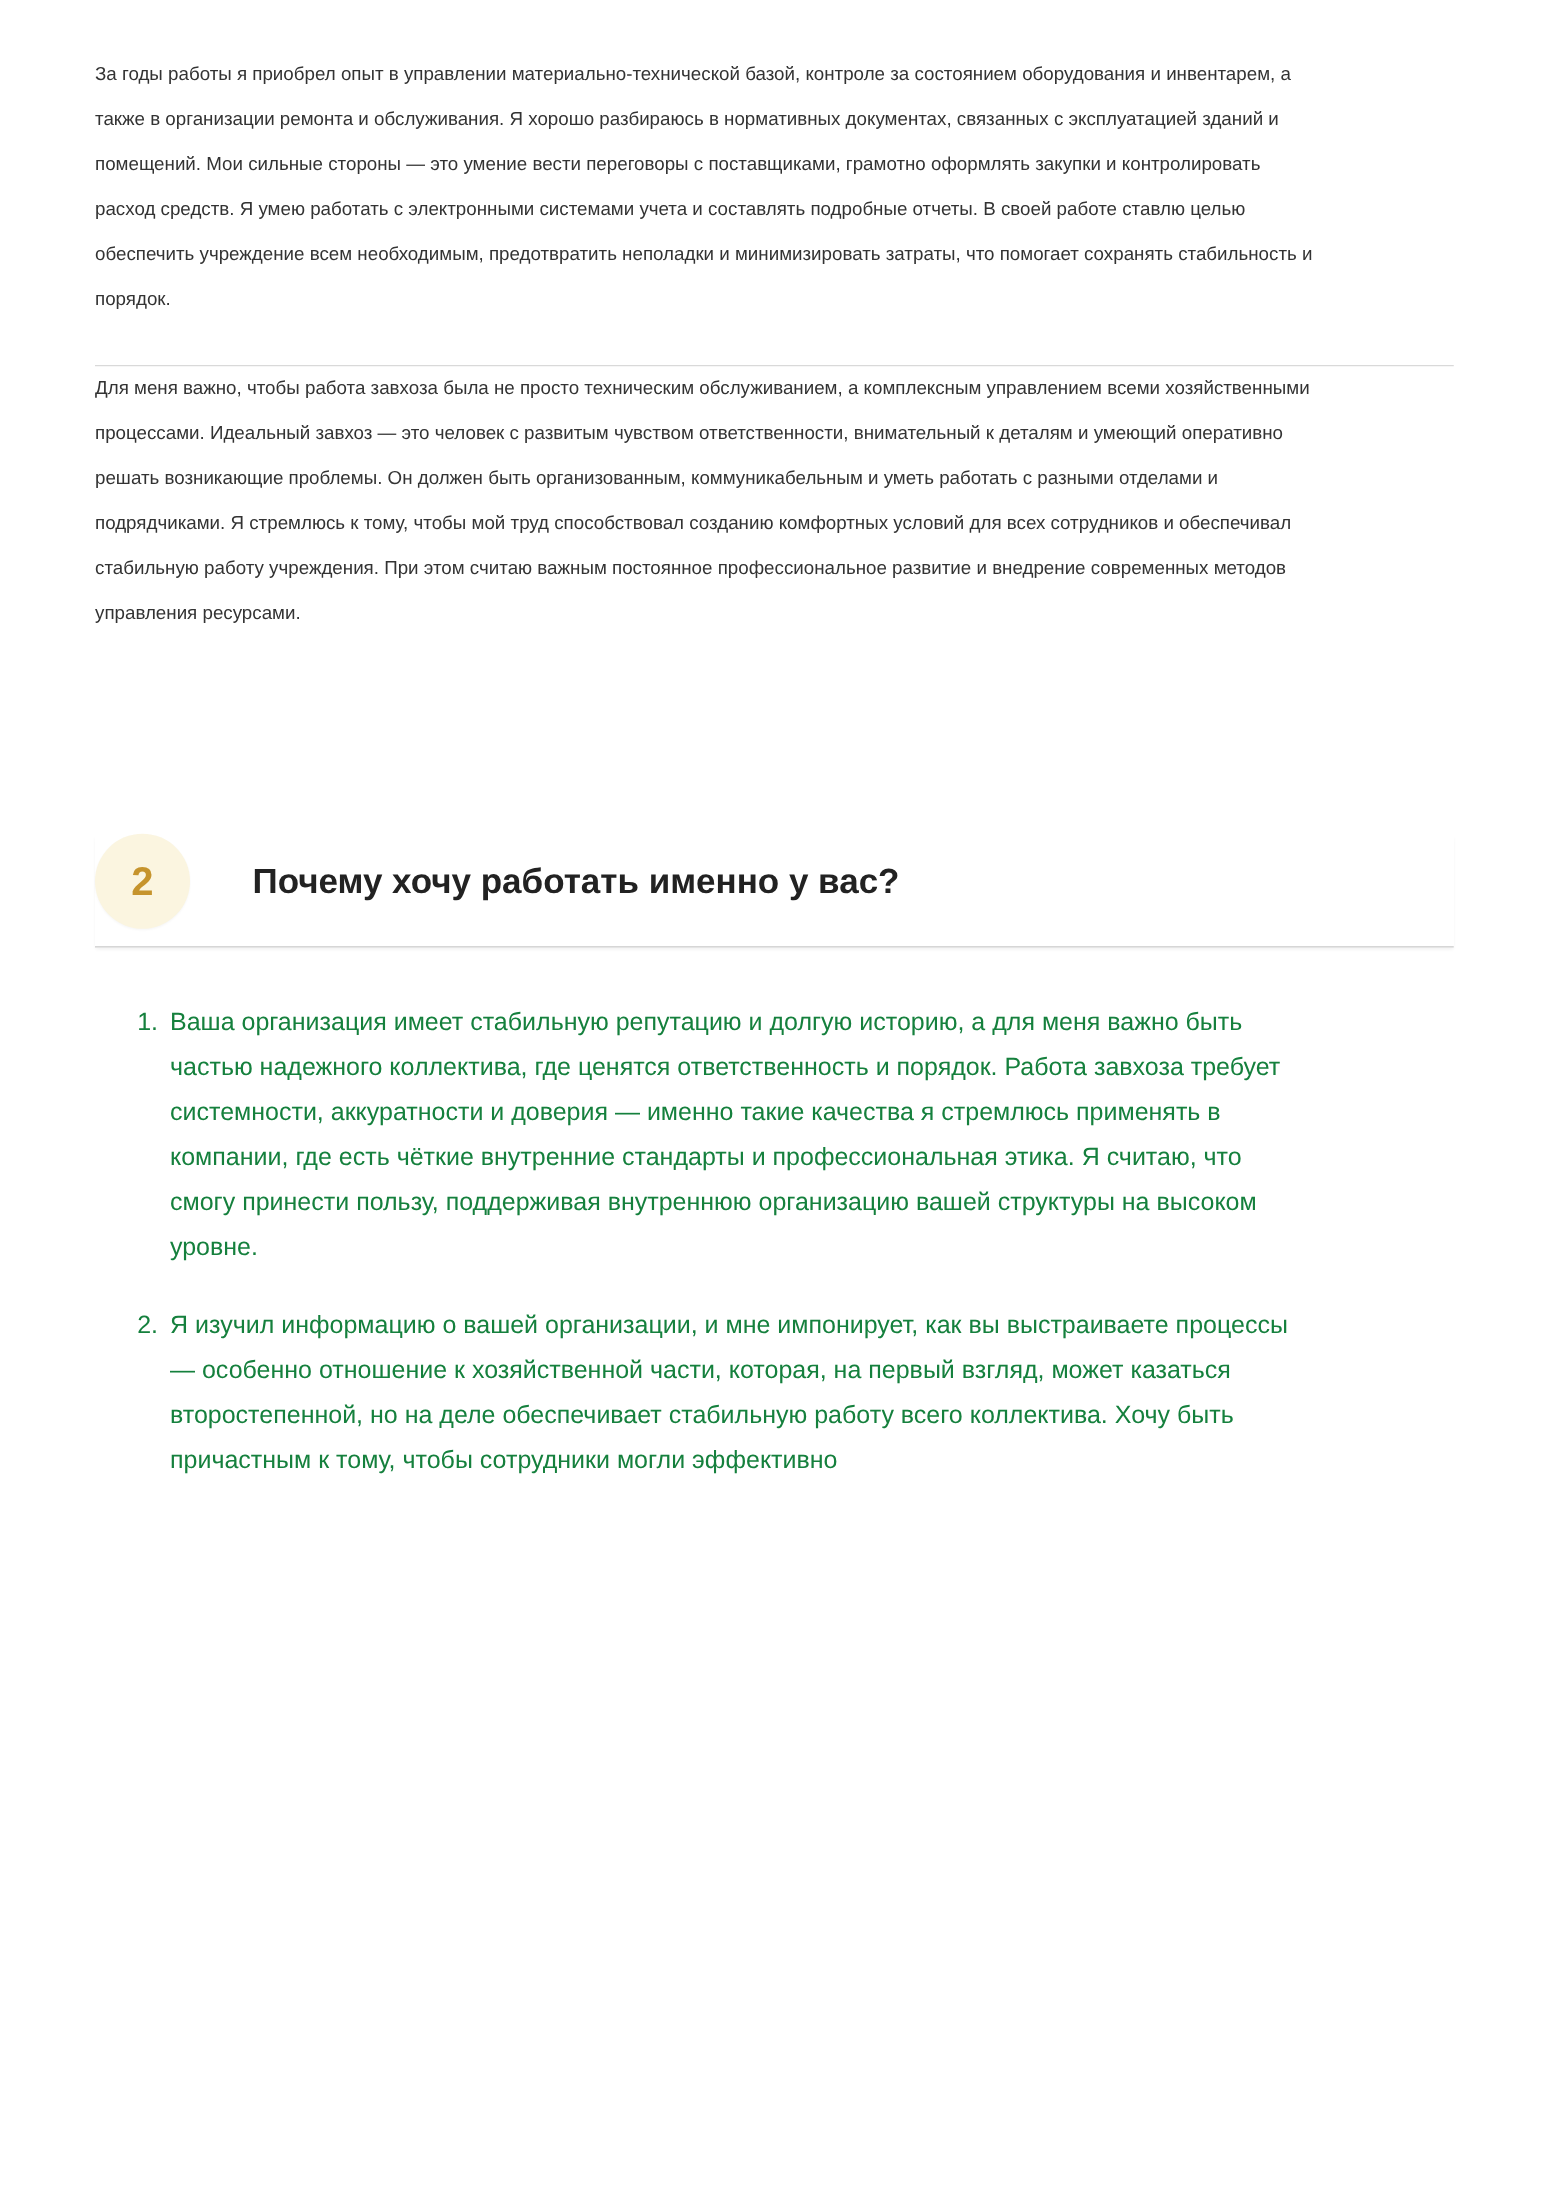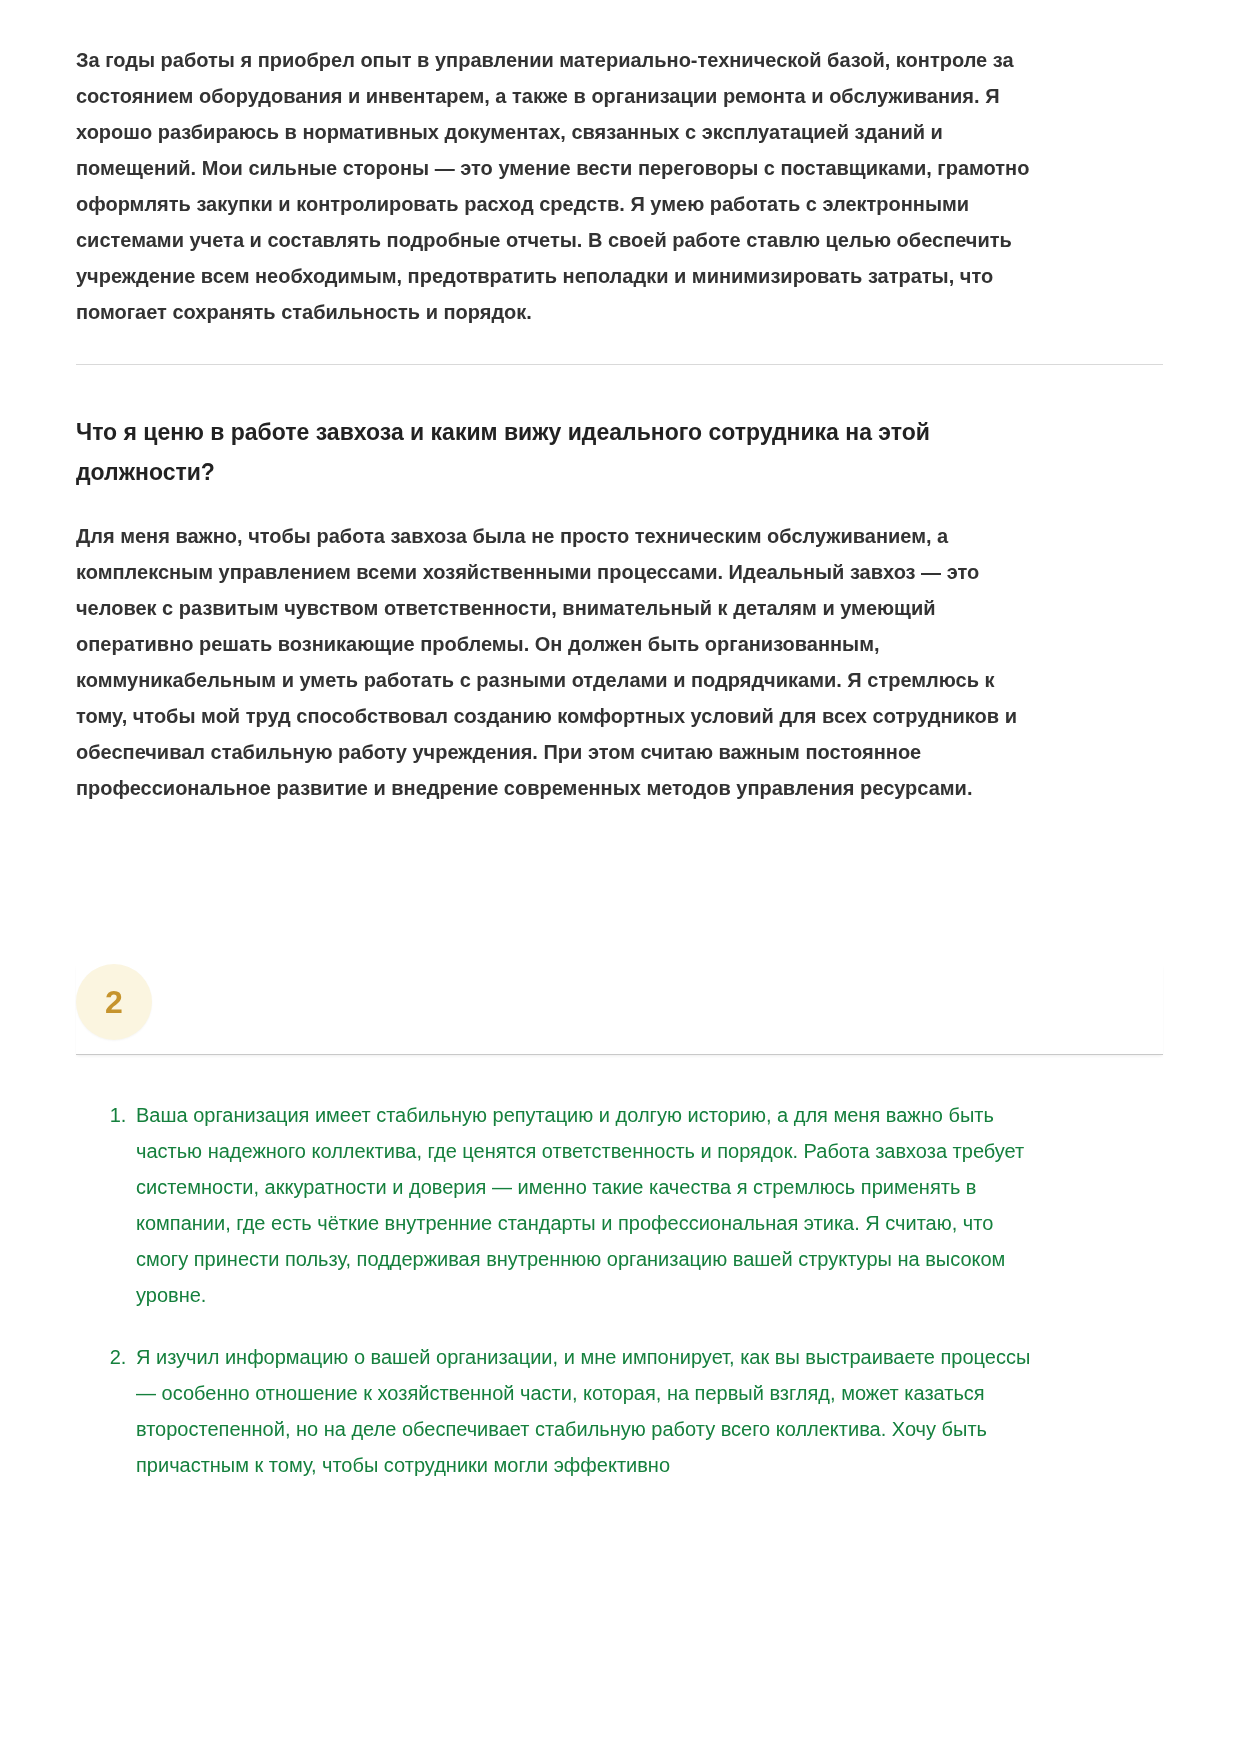--- a/index.html
+++ b/index.html
@@ -14,26 +14,25 @@
     color: #333333;
     overflow: hidden;
   }
   .page {
     box-sizing: border-box;
     width: 1239px;
     height: 1753px;
     padding: 42px 76px 0 76px;
   }
   .para {
-    font-size: 20px;
+    font-size: 15px;
     line-height: 36px;
     margin: 0;
     max-width: 975px;
     color: #333333;
-    font-weight: bold;
   }
   .divider {
     border: none;
     border-top: 1px solid #d9d9d9;
     margin: 34px 0 0 0;
     height: 0;
     width: 100%;
   }
   .sub-heading {
     font-size: 23px;
@@ -88,26 +87,26 @@
 </style>
 </head>
 <body>
 
 <div class="page">
 
   <p class="para">За годы работы я приобрел опыт в управлении материально-технической базой, контроле за состоянием оборудования и инвентарем, а также в организации ремонта и обслуживания. Я хорошо разбираюсь в нормативных документах, связанных с эксплуатацией зданий и помещений. Мои сильные стороны — это умение вести переговоры с поставщиками, грамотно оформлять закупки и контролировать расход средств. Я умею работать с электронными системами учета и составлять подробные отчеты. В своей работе ставлю целью обеспечить учреждение всем необходимым, предотвратить неполадки и минимизировать затраты, что помогает сохранять стабильность и порядок.</p>
 
   <hr class="divider">
 
-  <h2 class="sub-heading">Что я ценю в работе завхоза и каким вижу идеального сотрудника на этой должности?</h2>
 
   <p class="para">Для меня важно, чтобы работа завхоза была не просто техническим обслуживанием, а комплексным управлением всеми хозяйственными процессами. Идеальный завхоз — это человек с развитым чувством ответственности, внимательный к деталям и умеющий оперативно решать возникающие проблемы. Он должен быть организованным, коммуникабельным и уметь работать с разными отделами и подрядчиками. Я стремлюсь к тому, чтобы мой труд способствовал созданию комфортных условий для всех сотрудников и обеспечивал стабильную работу учреждения. При этом считаю важным постоянное профессиональное развитие и внедрение современных методов управления ресурсами.</p>
 
   <div class="section-header">
     <div class="section-badge">2</div>
+    <h1 class="section-title">Почему хочу работать именно у вас?</h1>
   </div>
 
   <ol class="reasons">
     <li>Ваша организация имеет стабильную репутацию и долгую историю, а для меня важно быть частью надежного коллектива, где ценятся ответственность и порядок. Работа завхоза требует системности, аккуратности и доверия — именно такие качества я стремлюсь применять в компании, где есть чёткие внутренние стандарты и профессиональная этика. Я считаю, что смогу принести пользу, поддерживая внутреннюю организацию вашей структуры на высоком уровне.</li>
     <li>Я изучил информацию о вашей организации, и мне импонирует, как вы выстраиваете процессы — особенно отношение к хозяйственной части, которая, на первый взгляд, может казаться второстепенной, но на деле обеспечивает стабильную работу всего коллектива. Хочу быть причастным к тому, чтобы сотрудники могли эффективно</li>
   </ol>
 
 </div>
 
 </body></html>

